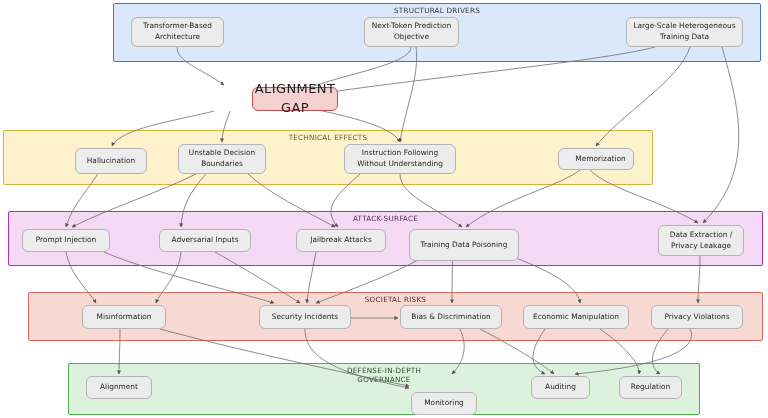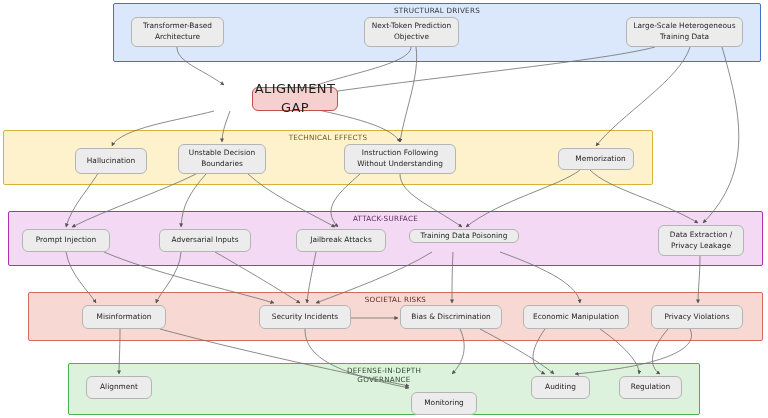--- a/index.html
+++ b/index.html
@@ -135,21 +135,21 @@
       <div class="node accent" style="left: 210px; top: 87px; width: 86px; height: 24px;">ALIGNMENT GAP</div>
       <div class="node" style="left: 75px; top: 148px; width: 72px; height: 26px;">Hallucination</div>
       <div class="node" style="left: 178px; top: 144px; width: 88px; height: 30px;">Unstable Decision
 Boundaries</div>
       <div class="node" style="left: 344px; top: 144px; width: 112px; height: 30px;">Instruction Following
 Without Understanding</div>
       <div class="node" style="left: 558px; top: 148px; width: 76px; height: 22px; padding-left: 12px;">Memorization</div>
       <div class="node" style="left: 22px; top: 229px; width: 88px; height: 23px;">Prompt Injection</div>
       <div class="node" style="left: 135px; top: 229px; width: 92px; height: 23px; margin-left: 24px;">Adversarial Inputs</div>
       <div class="node" style="left: 296px; top: 229px; width: 90px; height: 23px;">Jailbreak Attacks</div>
-      <div class="node" style="left: 409px; top: 229px; width: 110px; height: 14px;">Training Data Poisoning</div>
+      <div class="node" style="left: 409px; top: 229px; width: 110px; height: 32px;">Training Data Poisoning</div>
       <div class="node" style="left: 658px; top: 225px; width: 86px; height: 31px;">Data Extraction /
 Privacy Leakage</div>
       <div class="node" style="left: 82px; top: 305px; width: 84px; height: 24px;">Misinformation</div>
       <div class="node" style="left: 259px; top: 305px; width: 92px; height: 24px;">Security Incidents</div>
       <div class="node" style="left: 400px; top: 305px; width: 102px; height: 24px;">Bias &amp; Discrimination</div>
       <div class="node" style="left: 523px; top: 305px; width: 106px; height: 24px;">Economic Manipulation</div>
       <div class="node" style="left: 651px; top: 305px; width: 92px; height: 24px;">Privacy Violations</div>
       <div class="node" style="left: 86px; top: 376px; width: 66px; height: 23px;">Alignment</div>
       <div class="node" style="left: 411px; top: 392px; width: 66px; height: 23px;">Monitoring</div>
       <div class="node" style="left: 531px; top: 376px; width: 59px; height: 23px;">Auditing</div>

